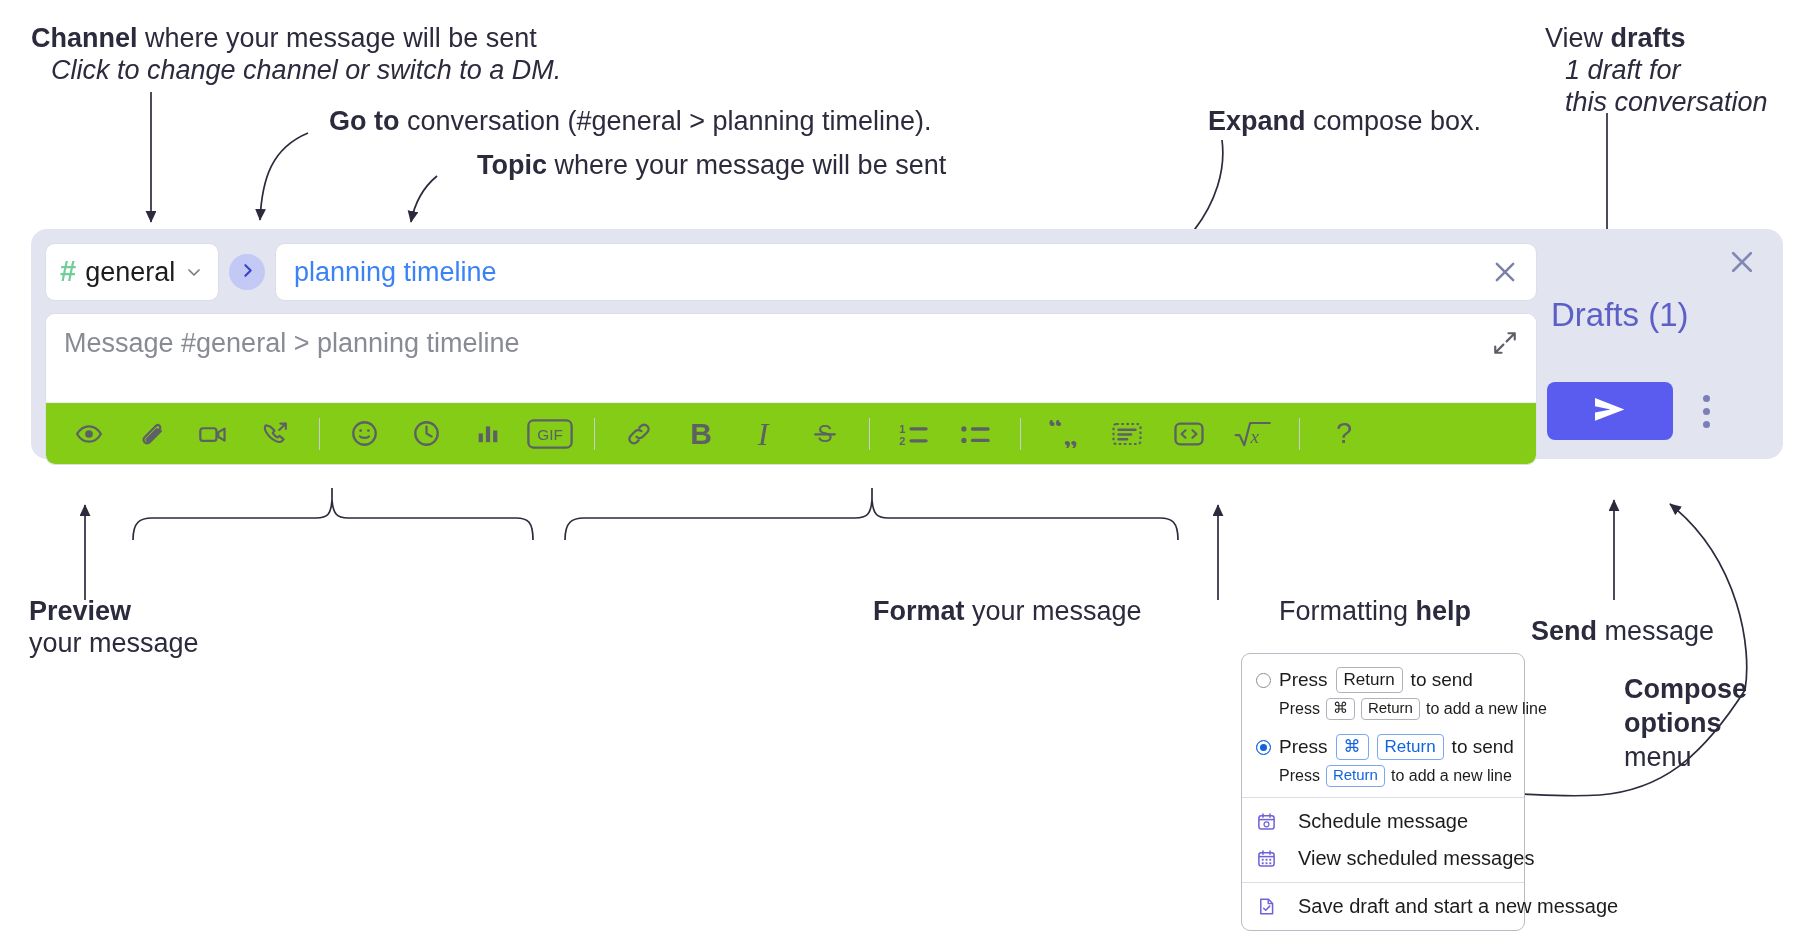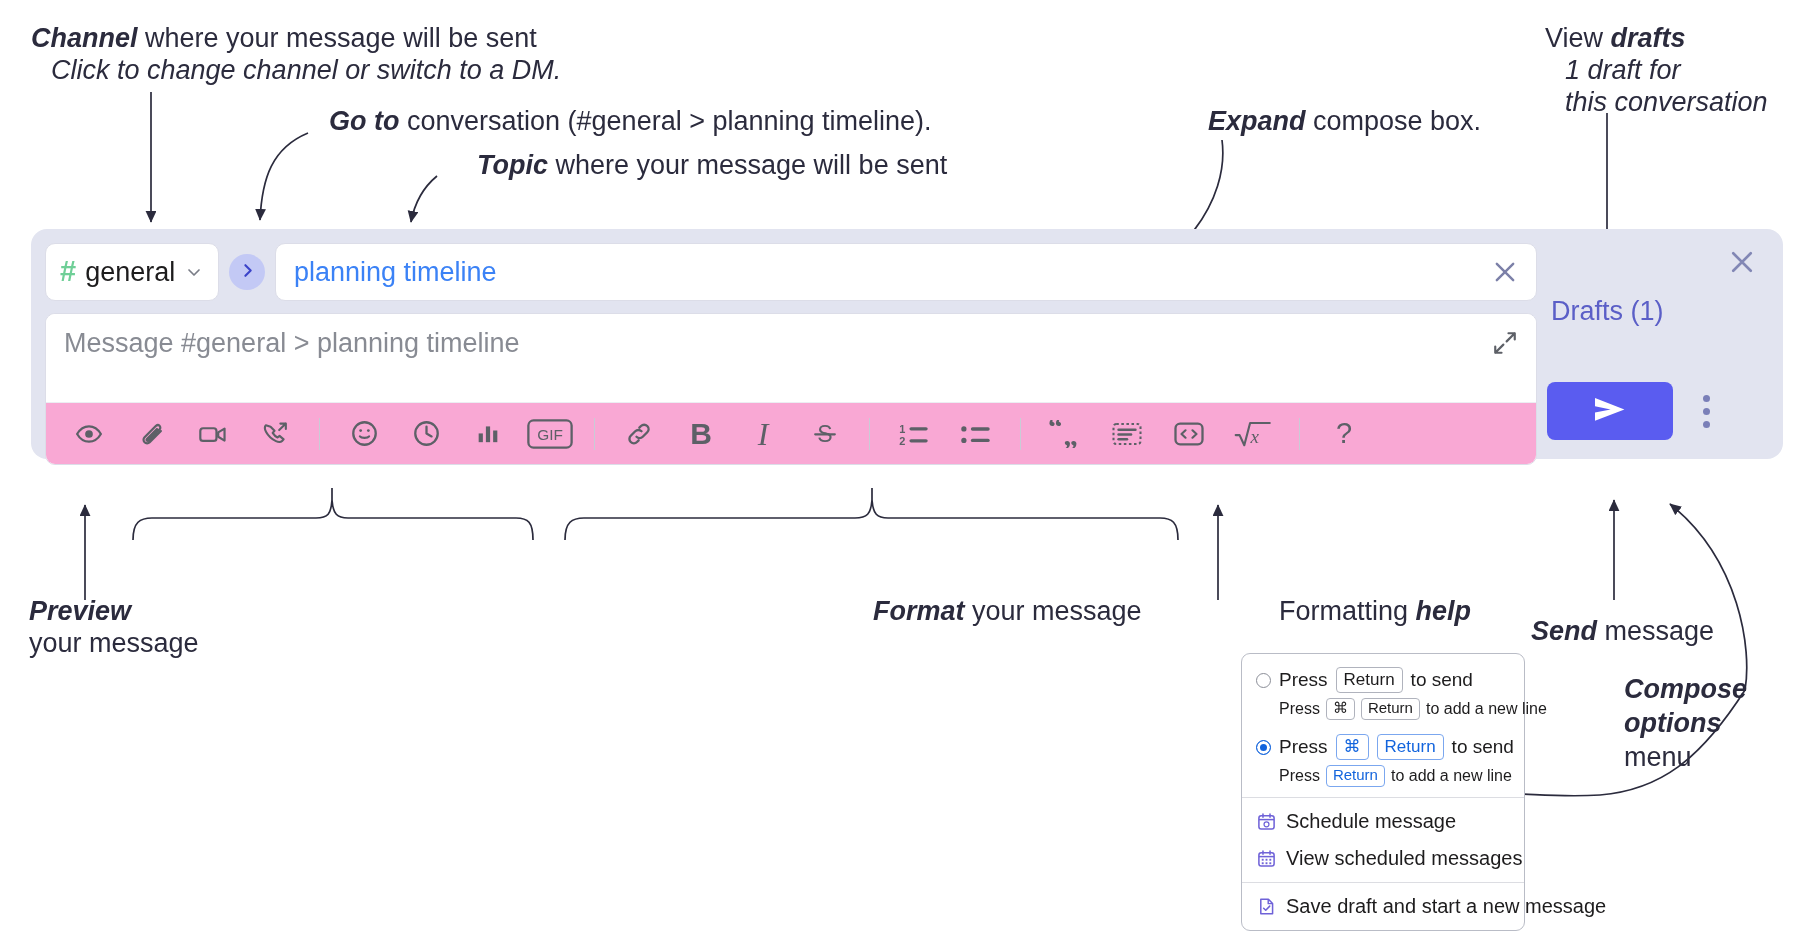--- a/index.html
+++ b/index.html
@@ -12,21 +12,21 @@
   .stage { position: relative; width: 1814px; height: 944px; }
 
   
   .anno {
     position: absolute;
     color: #2b2b3d;
     font-size: 27px;
     line-height: 1.18;
     white-space: nowrap;
   }
-  .anno b { font-weight: 700; font-style: italic; }
+  .anno b { font-weight: 700; }
   .anno i { font-style: italic; margin-left: 20px; }
 
   
   .overlay {
     position: absolute; left: 0; top: 0;
     width: 1814px; height: 944px;
     pointer-events: none;
   }
 
   
@@ -123,21 +123,21 @@
   .expand-btn {
     position: absolute;
     right: 14px; top: 12px;
     width: 34px; height: 34px;
     display: flex; align-items: center; justify-content: center;
     cursor: pointer;
   }
 
   .toolbar {
     height: 62px;
-    background: #f9a8d4;
+    background: #84cc16;
     border-top: 1px solid #eceef3;
     display: flex;
     align-items: center;
     padding: 0 12px 0 14px;
     gap: 4px;
   }
   .tbtn {
     width: 58px; height: 50px;
     display: flex; align-items: center; justify-content: center;
     background: none; border: none; cursor: pointer;
@@ -164,21 +164,21 @@
   .shell-close {
     position: absolute;
     right: 22px; top: 14px;
     width: 38px; height: 38px;
     display: flex; align-items: center; justify-content: center;
     cursor: pointer;
   }
   .drafts-link {
     position: absolute;
     left: 14px; top: 67px;
-    font-size: 27px;
+    font-size: 33px;
     color: #5b5fc7;
     cursor: pointer;
     white-space: nowrap;
   }
   .send-btn {
     position: absolute;
     left: 10px; top: 153px;
     width: 126px; height: 58px;
     background: #5a5cf0;
     border: none; border-radius: 8px;
@@ -249,21 +249,21 @@
     gap: 6px;
     padding: 2px 14px 2px 37px;
     font-size: 16px;
     color: #1d1c1d;
     white-space: nowrap;
   }
   .menu-sub .kbd { font-size: 15px; padding: 0px 6px 1px; }
   .menu-div { height: 1px; background: #dcdde2; }
   .menu-item {
     display: flex; align-items: center;
-    gap: 10px;
+    gap: 22px;
     padding: 7px 14px;
     font-size: 20px;
     color: #1d1c1d;
     cursor: pointer;
     white-space: nowrap;
   }
   .menu-item .mi-icon {
     width: 20px; height: 20px;
     flex: 0 0 auto;
     display: flex; align-items: center; justify-content: center;

